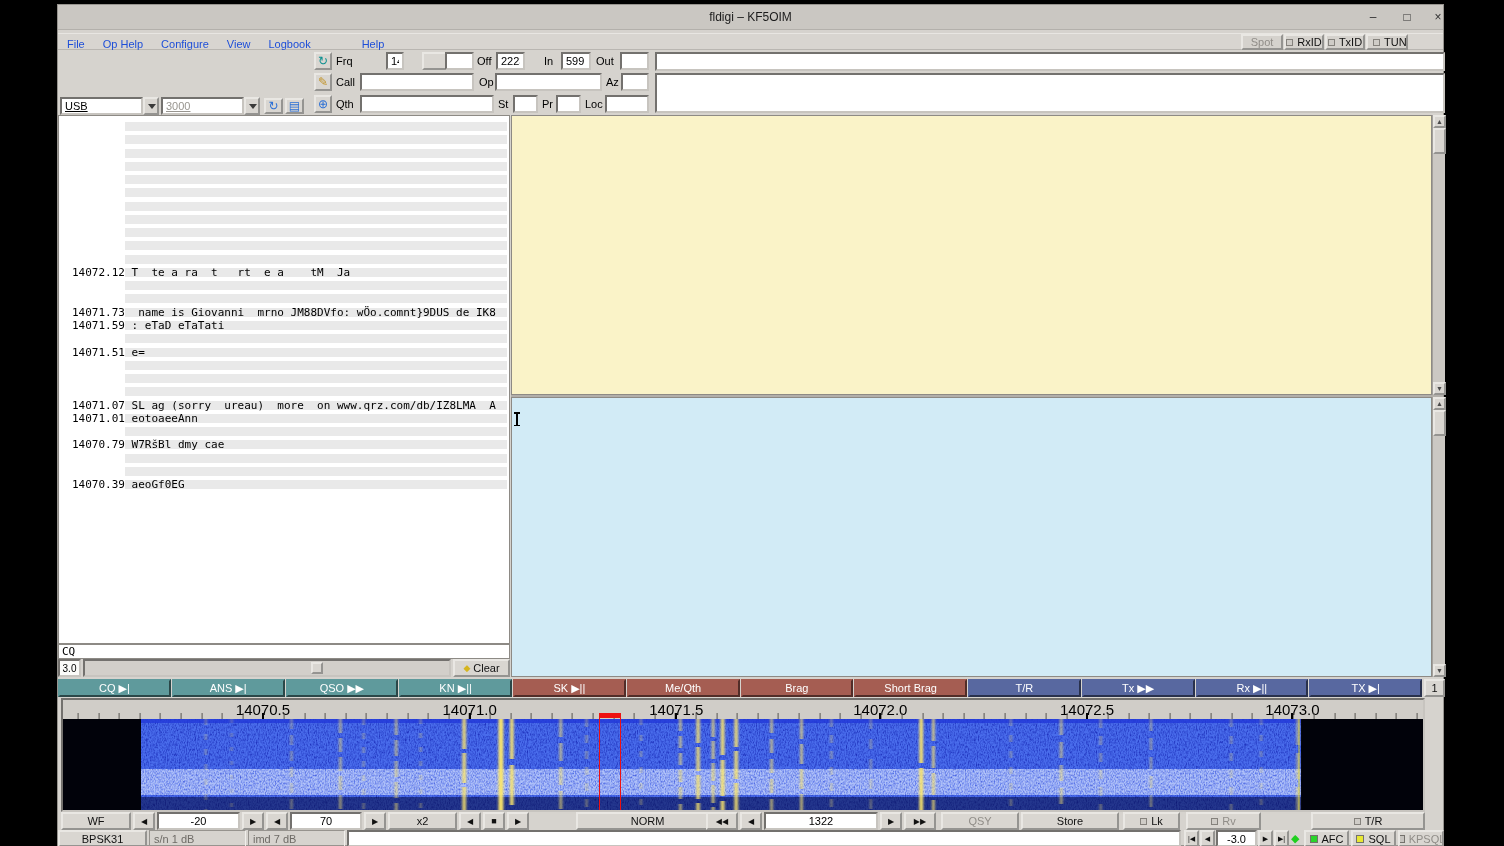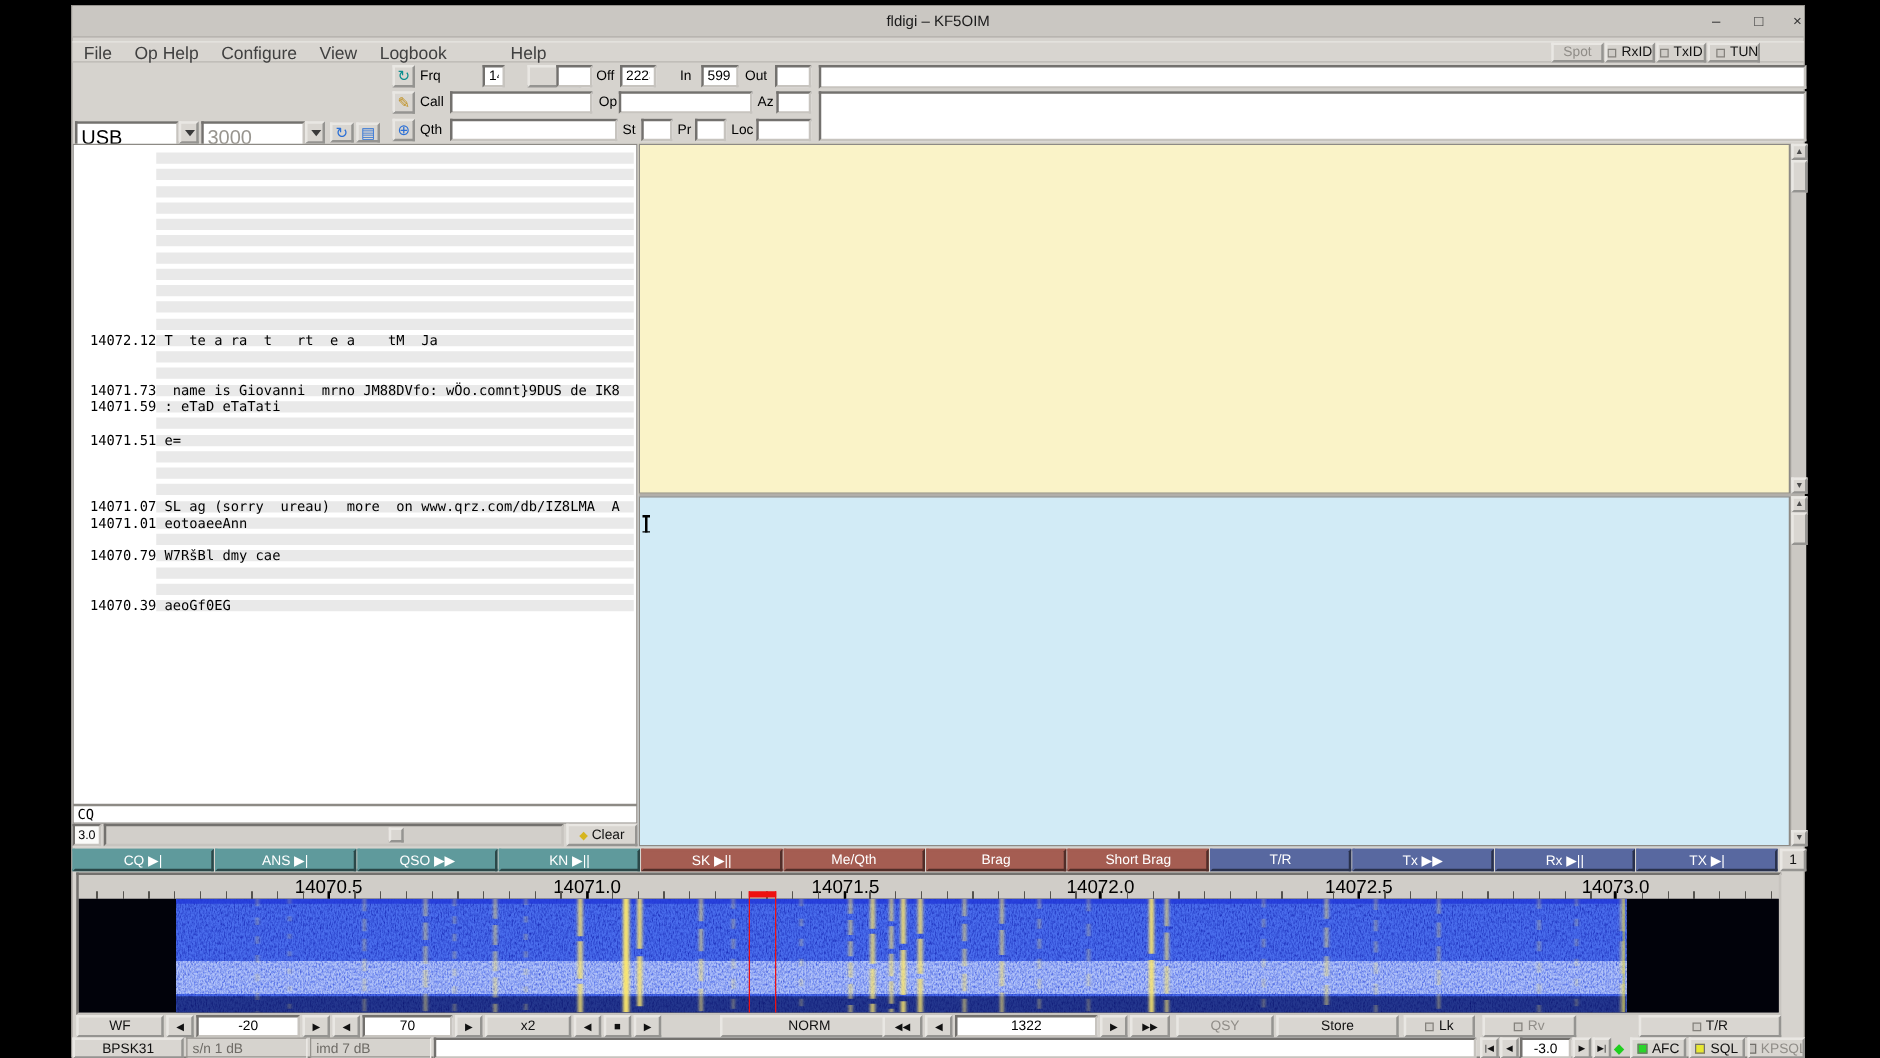--- a/index.html
+++ b/index.html
@@ -24,34 +24,34 @@
   .ind{display:inline-block;width:8px;height:8px;border:1px solid #74716c;margin-right:4px;flex:none;}
 
   
   .titlebar{position:absolute;left:0;top:0;right:0;height:25px;background:#cac7c2;
     border-bottom:1px solid #b3b0ab;}
   .title{position:absolute;left:0;right:0;top:5px;text-align:center;font-size:12px;color:#1b1b1b;}
   .winbtn{position:absolute;top:3px;width:24px;height:18px;font-size:12px;color:#333;
     display:flex;align-items:center;justify-content:center;}
   .menubar{position:absolute;left:0;top:28px;right:0;height:17px;background:#d8d5d0;
     border-top:1px solid #e8e6e2;border-bottom:1px solid #b9b6b1;}
-  .menu-item{padding:0 9px;font-size:14px;color:#404040;line-height:15px;display:inline-block;}
+  .menu-item{padding:0 9px;font-size:11px;color:#1d4ed8;line-height:15px;display:inline-block;}
   .mbtn{position:absolute;top:0;height:16px;border:2px outset #e9e7e3;background:#d5d2cd;
     font-size:11px;display:flex;align-items:center;justify-content:center;}
 
   
   .freqpanel{position:absolute;left:0;top:45px;right:0;height:65px;}
   .lcd{position:absolute;left:2px;top:1px;width:250px;height:44px;background:#000;
     border:2px inset #9a9792;color:var(--c-lcd-green,#17e017);
     font-family:"DejaVu Sans Mono",monospace;font-weight:bold;font-size:36px;
     display:flex;align-items:center;justify-content:flex-end;padding-right:10px;
     letter-spacing:1px;text-shadow:0 0 7px rgba(40,255,40,.55);}
   .combo{position:absolute;display:flex;height:18px;}
-  .combo .cval{flex:1;background:#fff;border:2px inset #c7c4bf;font-size:16px;
-    padding:12px 3px;display:flex;align-items:center;}
+  .combo .cval{flex:1;background:#fff;border:2px inset #c7c4bf;font-size:11px;
+    padding:2px 3px;display:flex;align-items:center;text-decoration:underline;}
   .combo .carw{width:16px;background:#d9d6d1;border:2px outset #e9e7e3;position:relative;}
   .combo .carw::after{content:'';position:absolute;left:3px;top:5px;
     border:4px solid transparent;border-top:5px solid #3a3a3a;}
   .miniicon{font-size:12px;line-height:1;}
 
   
   .main{position:absolute;left:0;top:110px;right:0;height:566px;}
   .browser{position:absolute;left:0;top:0;width:452px;height:529px;background:#fff;
     border:1px solid #8d8a85;padding-top:4px;overflow:hidden;}
   .brow{height:13.27px;position:relative;font-family:"DejaVu Sans Mono",monospace;

